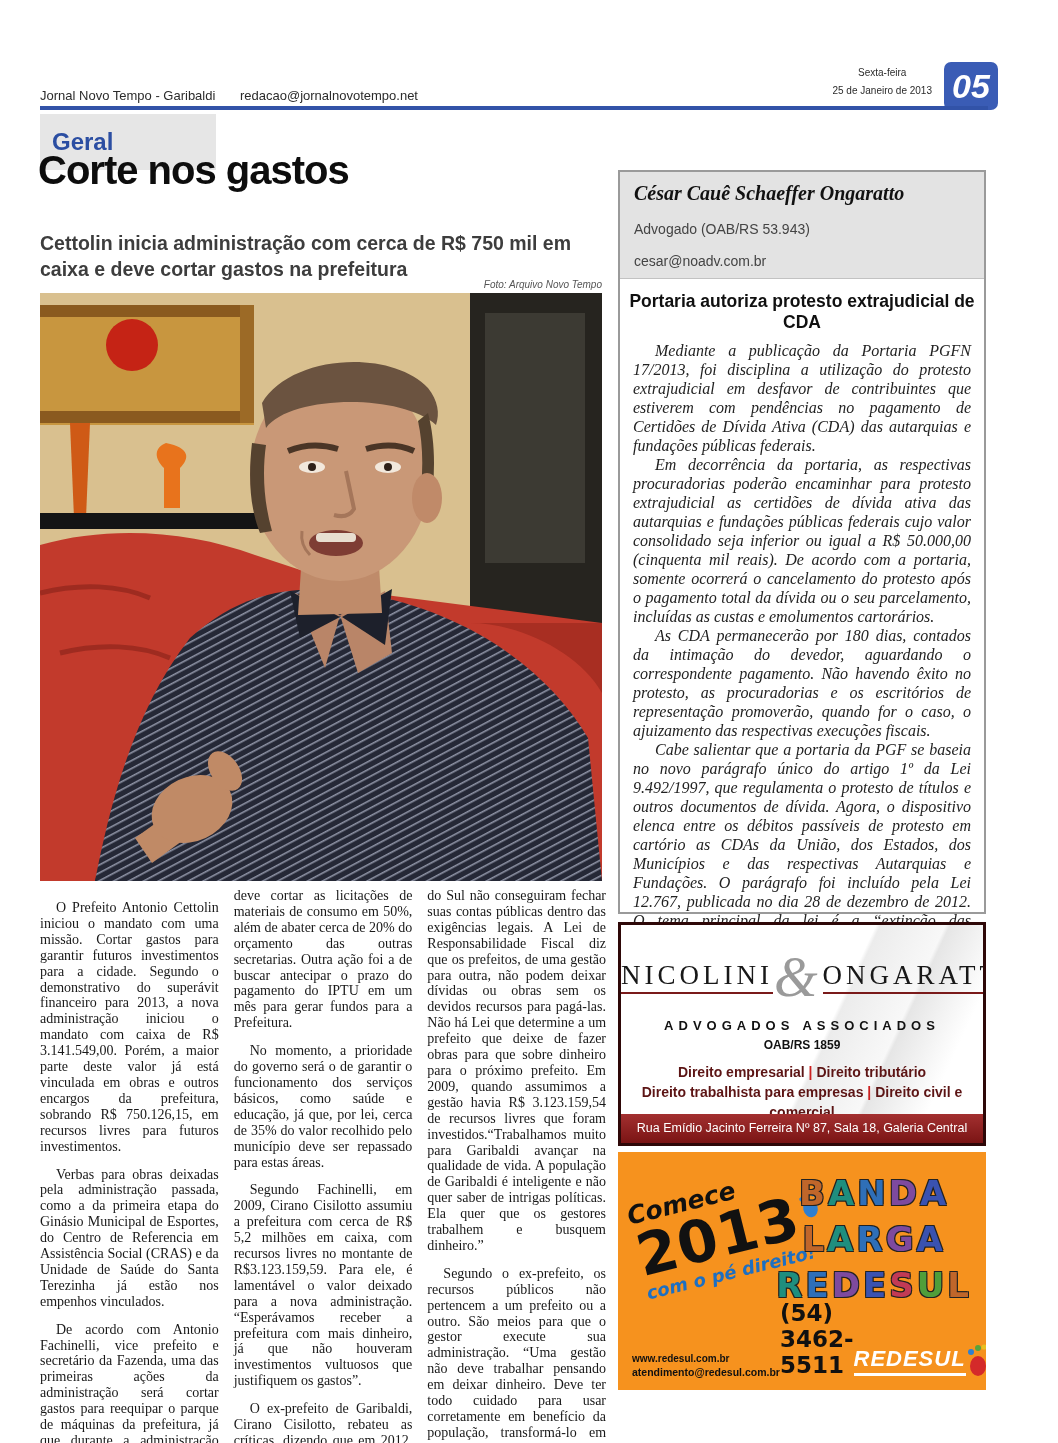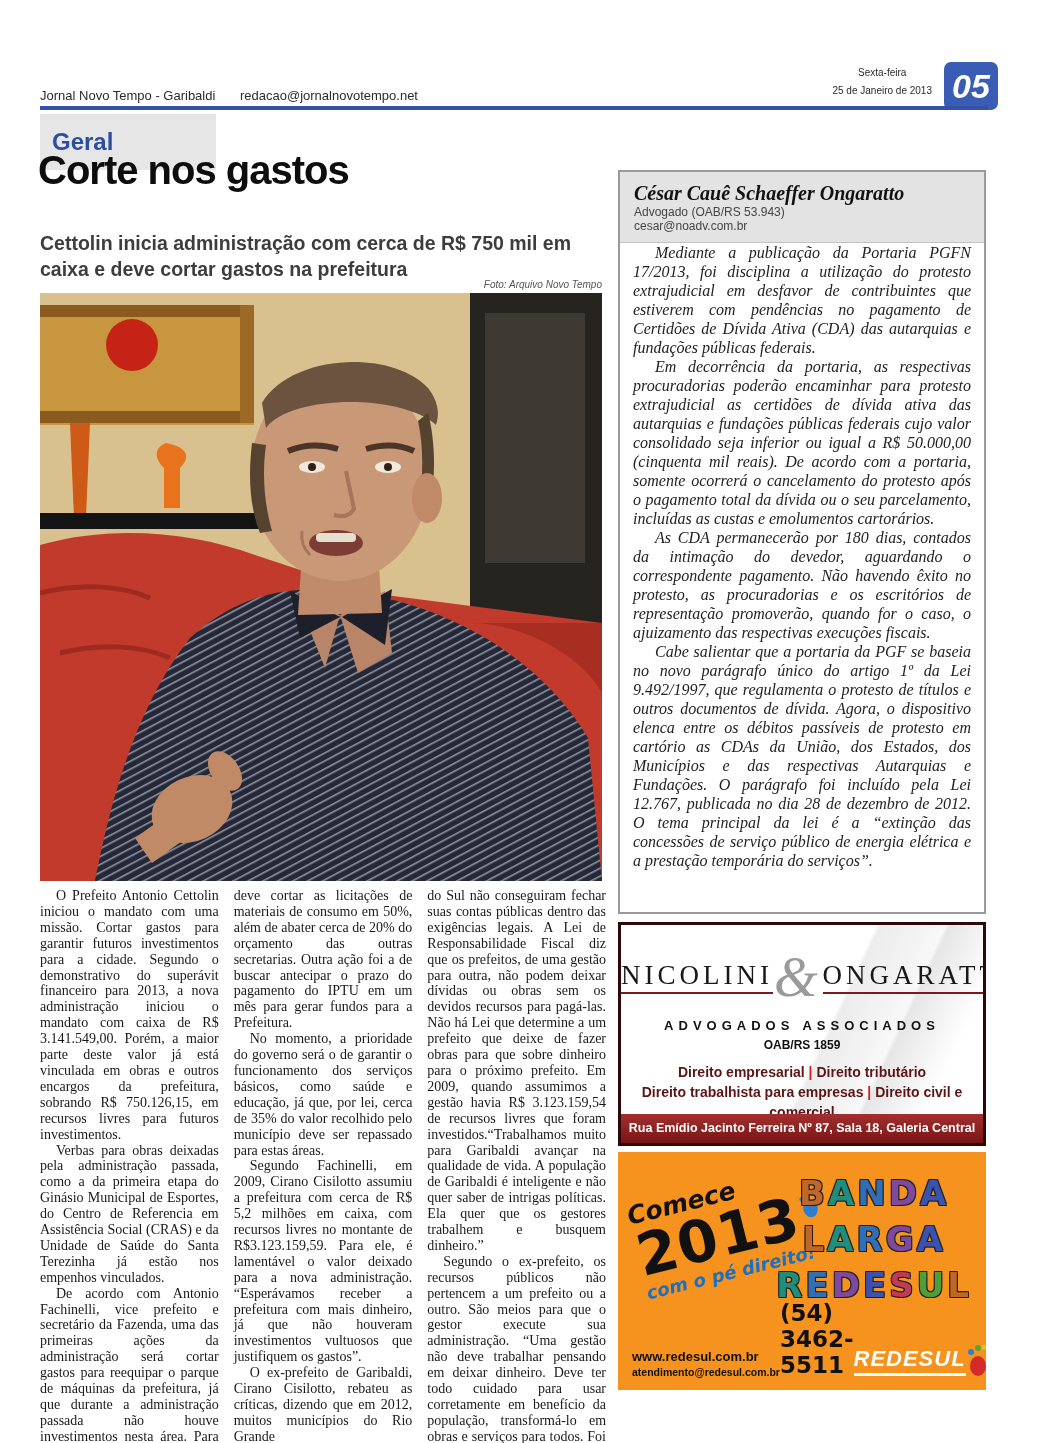--- a/index.html
+++ b/index.html
@@ -25,65 +25,65 @@
   .subhead  { position:absolute; left:40px; top:230px; width:570px; font-size:19.5px; font-weight:bold;
               color:#3d3d3d; line-height:26px; white-space:pre-line; }
   .photo-credit { position:absolute; left:40px; top:279px; width:562px; text-align:right;
                   font-size:10px; font-style:italic; color:#555; }
   .photo { position:absolute; left:40px; top:293px; width:562px; height:588px; background:#d9c08f; overflow:hidden; }
 
   .article-cols { position:absolute; left:40px; top:888px; width:566px; height:554px; display:flex; gap:15px; }
   .art-col { width:179px; font-family:"Liberation Serif", serif; font-size:14px; line-height:15.9px;
              text-align:justify; color:#181818; }
   .art-p { margin:0; }
-  .art-p.ind { text-indent:16px; }
+  .art-p.ind { text-indent:16px;margin-top:12px; }
 
   
   .sidebar { position:absolute; left:618px; top:170px; width:368px; height:744px;
              border:2px solid #9a9a9a; background:#fff; }
   .sidebar-head { background:#e3e3e3; padding:10px 14px 9px; border-bottom:1px solid #c2c2c2; }
   .author-name { font-family:"Liberation Serif", serif; font-style:italic; font-weight:bold;
                  font-size:20px; color:#111; }
-  .author-sub { font-size:12px; color:#444; margin-top:0; }
+  .author-sub { font-size:14px; color:#444; margin-top:16px; }
   .legal-title { text-align:center; font-size:17.5px; font-weight:bold; color:#101010; margin:12px 8px 8px; }
   .legal-body { padding:0 13px; font-family:"Liberation Serif", serif; font-style:italic;
                 font-size:16px; line-height:19px; text-align:justify; color:#222; }
   .legal-p { margin:0; text-indent:22px; }
 
   
   .nicolini { position:absolute; left:618px; top:922px; width:368px; height:224px;
               border:3px solid #2e0808; background:linear-gradient(115deg,#ffffff 55%,#ececec 56%,#f8f8f8 70%,#e6e6e6 71%,#ffffff 85%); overflow:hidden; }
   .nic-names { margin-top:20px; text-align:center; font-family:"Liberation Serif", serif;
                font-size:27px; letter-spacing:4px; color:#181818; white-space:nowrap; }
   .nic-name { border-bottom:2px solid #7a1a1a; padding-bottom:2px; }
   .nic-amp  { font-family:"Liberation Serif", serif; font-style:italic; font-size:56px; color:#9a9a9a;
               vertical-align:-12px; margin:0 1px; }
   .nic-sub  { text-align:center; font-weight:bold; font-size:13px; letter-spacing:5px; margin-top:9px; color:#111; }
   .nic-oab  { text-align:center; font-weight:bold; font-size:12px; margin-top:5px; color:#111; }
   .nic-practices { margin-top:10px; text-align:center; font-weight:bold; font-size:14px;
                    line-height:20px; color:#5c1414; }
   .pipe { color:#cc2020; }
   .nic-bar { position:absolute; left:0; right:0; bottom:0; background:linear-gradient(#a33030,#7a1414);
-             color:#fff; font-weight:bold; font-size:12.5px; line-height:17px; text-align:center; padding:6px 4px; }
+             color:#fff; font-weight:normal; font-size:12.5px; line-height:17px; text-align:center; padding:6px 4px; }
 
   
   .redesul { position:absolute; left:618px; top:1152px; width:368px; height:238px; background:#f6921e; overflow:hidden; }
   .rs-tilt { position:absolute; left:16px; top:26px; transform:rotate(-14deg); width:190px; color:#111; }
   .rs-comece { font-family:"DejaVu Sans", sans-serif; font-weight:bold; font-style:italic; font-size:25px; }
   .rs-year-row { display:flex; align-items:flex-start; }
   .rs-year { font-family:"DejaVu Sans", sans-serif; font-weight:bold; font-size:58px; line-height:54px; letter-spacing:1px; }
   .rs-foot { margin-left:4px; margin-top:-4px; }
   .rs-pe { font-family:"DejaVu Sans", sans-serif; font-weight:bold; font-style:italic; font-size:18px; color:#1d6fc2; }
   .rs-words { position:absolute; right:14px; top:18px; text-align:center; }
   .bigword { font-family:"DejaVu Sans", sans-serif; font-weight:bold; font-size:34px; line-height:46px;
              letter-spacing:3px;
              text-shadow:-1px -1px 0 #222, 1px -1px 0 #222, -1px 1px 0 #222, 1px 1px 0 #222; }
   .rs-bottom { position:absolute; left:14px; right:12px; bottom:12px; display:flex;
                align-items:flex-end; justify-content:space-between; }
-  .rs-web { font-weight:bold; font-size:13px; color:#111; }
+  .rs-web { font-weight:bold; font-size:10px; color:#111; }
   .rs-mail { font-weight:bold; font-size:10.5px; color:#111; margin-top:2px; }
   .rs-phone { font-family:"DejaVu Sans", sans-serif; font-weight:bold; font-size:23px; color:#111; }
   .rs-logo { text-align:right; color:#fff; }
   .rs-logo-row { display:flex; align-items:center; }
   .rs-logo-text { font-weight:bold; font-style:italic; font-size:22px; letter-spacing:1px;
                   border-bottom:3px solid #fff; padding-bottom:1px; }
 </style>
 </head>
 <body>
 
@@ -190,20 +190,21 @@
         <p class="art-p ind">Segundo o ex-prefeito, os recursos públicos não pertencem a um prefeito ou a outro. São meios para que o gestor execute sua administração. “Uma gestão não deve trabalhar pensando em deixar dinheiro. Deve ter todo cuidado para usar corretamente em benefício da população, transformá-lo em obras e serviços para todos. Foi isso que fizemos.”</p>
       </div>
   </div>
 
   <div class="sidebar">
     <div class="sidebar-head">
       <div class="author-name">César Cauê Schaeffer Ongaratto</div>
       <div class="author-sub">Advogado  (OAB/RS 53.943)</div>
       <div class="author-sub">cesar@noadv.com.br</div>
     </div>
+    <div class="legal-title">Portaria autoriza protesto extrajudicial de CDA</div>
     <div class="legal-body">
         <p class="legal-p">Mediante a publicação da Portaria PGFN 17/2013, foi disciplina a utilização do protesto extrajudicial em desfavor de contribuintes que estiverem com pendências no pagamento de Certidões de Dívida Ativa (CDA) das autarquias e fundações públicas federais.</p>
         <p class="legal-p">Em decorrência da portaria, as respectivas procuradorias poderão encaminhar para protesto extrajudicial as certidões de dívida ativa das autarquias e fundações públicas federais cujo valor consolidado seja inferior ou igual a R$ 50.000,00 (cinquenta mil reais). De acordo com a portaria, somente ocorrerá o cancelamento do protesto após o pagamento total da dívida ou o seu parcelamento, incluídas as custas e emolumentos cartorários.</p>
         <p class="legal-p">As CDA permanecerão por 180 dias, contados da intimação do devedor, aguardando o correspondente pagamento. Não havendo êxito no protesto, as procuradorias e os escritórios de representação promoverão, quando for o caso, o ajuizamento das respectivas execuções fiscais.</p>
         <p class="legal-p">Cabe salientar que a portaria da PGF se baseia no novo parágrafo único do artigo 1º da Lei 9.492/1997, que regulamenta o protesto de títulos e outros documentos de dívida. Agora, o dispositivo elenca entre os débitos passíveis de protesto em cartório as CDAs da União, dos Estados, dos Municípios e das respectivas Autarquias e Fundações. O parágrafo foi incluído pela Lei 12.767, publicada no dia 28 de dezembro de 2012. O tema principal da lei é a “extinção das concessões de serviço público de energia elétrica e a prestação temporária do serviços”.</p>
       </div>
   </div>
 
   <div class="nicolini">
     <div class="nic-names">

